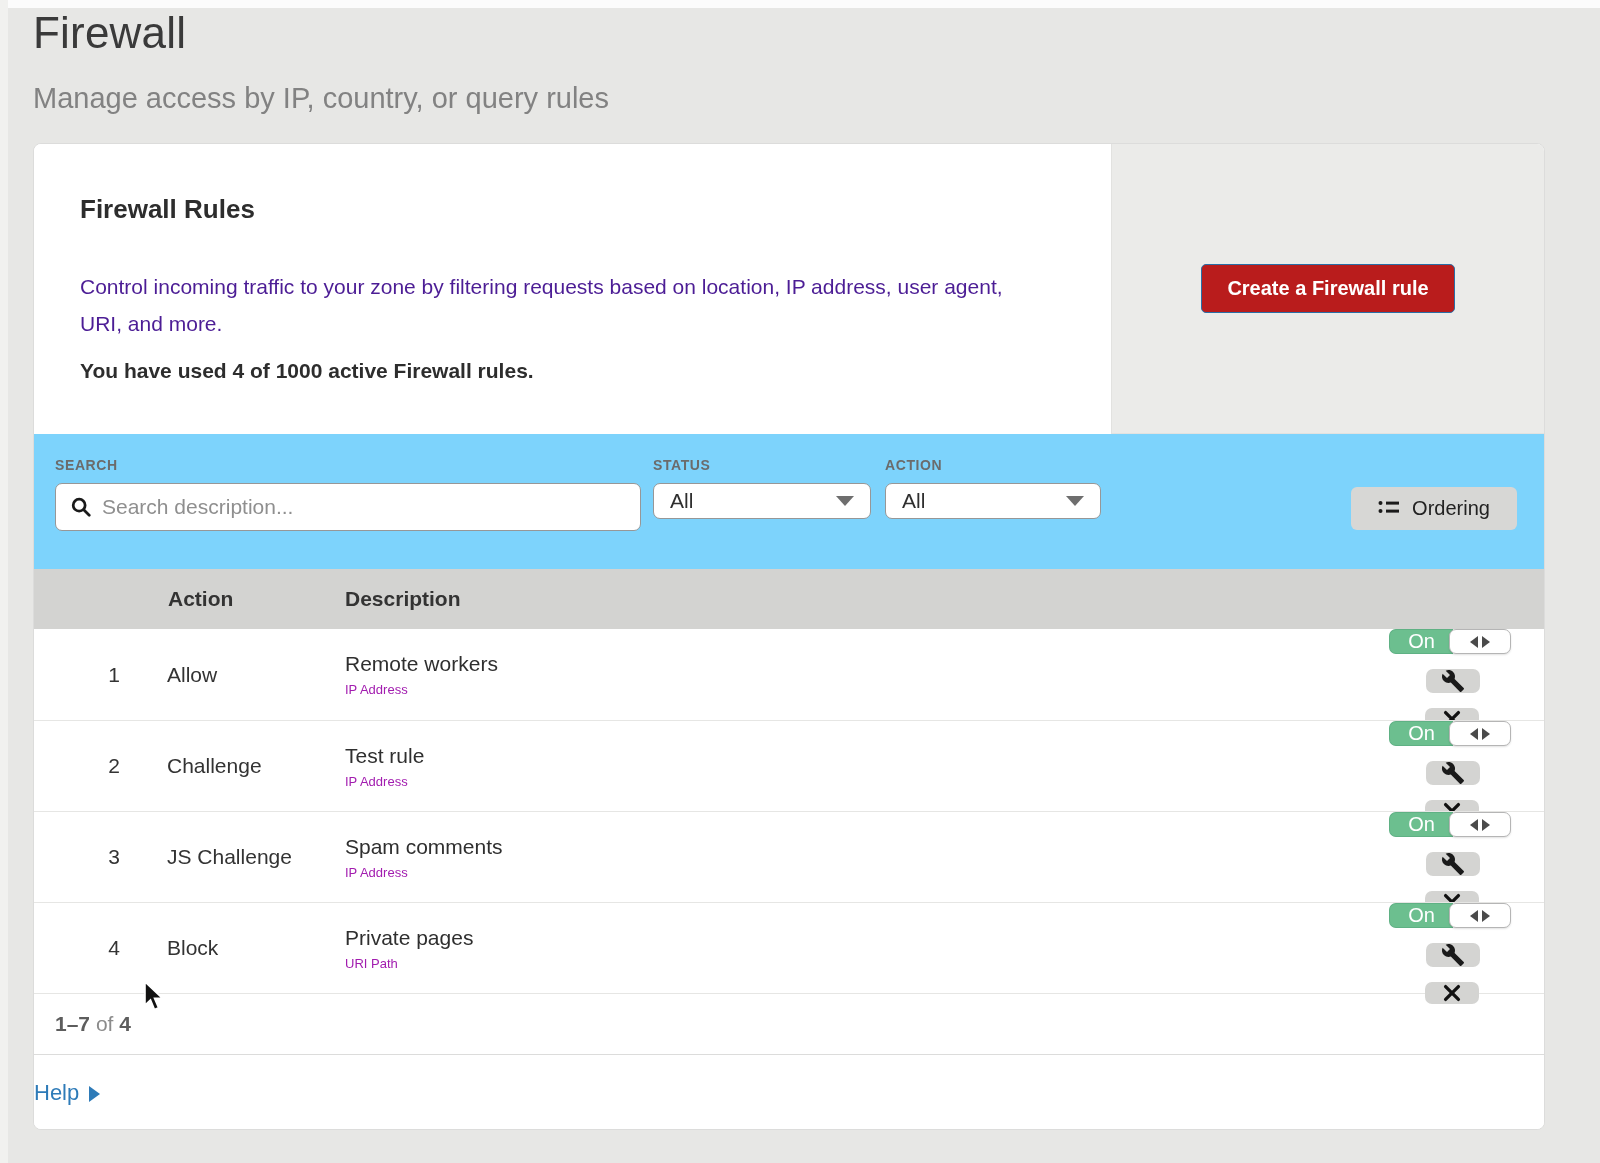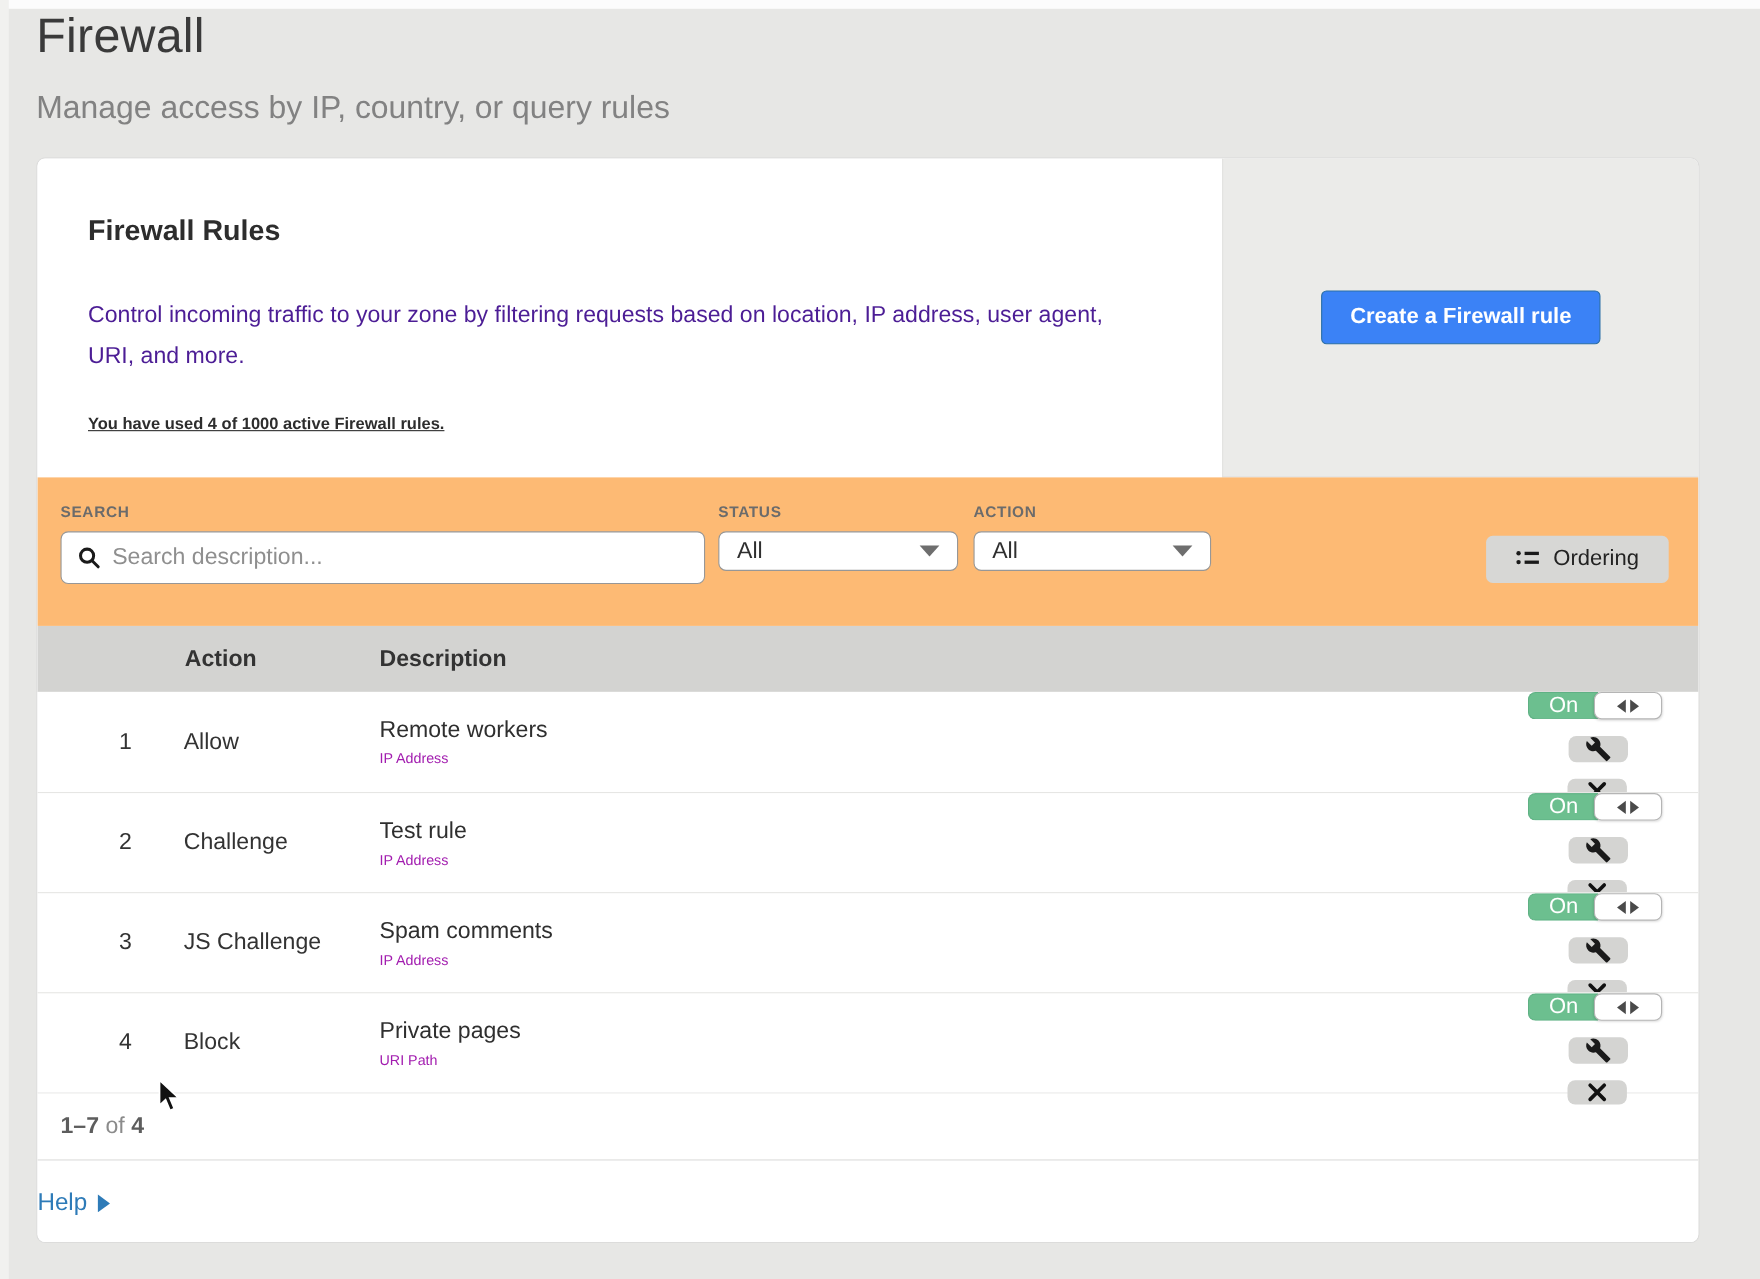--- a/index.html
+++ b/index.html
@@ -24,34 +24,34 @@
     position: absolute; left: 33px; top: 143px; width: 1512px; height: 987px;
     background: #ffffff; border: 1px solid #dcdcdb; border-radius: 8px;
     overflow: hidden;
   }
 
   
   .card-top { position: relative; height: 290px; }
   .card-top-left { position: absolute; left: 0; top: 0; width: 1079px; height: 100%; padding: 50px 46px; background: #ffffff; }
   .rules-heading { font-size: 26px; font-weight: 700; color: #2d2d2d; }
   .rules-desc { margin-top: 44px; font-size: 21px; color: #4c1d95; line-height: 1.75; max-width: 950px; }
-  .rules-usage { margin-top: 34px; font-size: 15px; font-weight: 700; color: #2d2d2d; text-decoration: underline; }
+  .rules-usage { margin-top: 16px; font-size: 21px; font-weight: 700; color: #2d2d2d; }
   .card-top-right {
     position: absolute; right: 0; top: 0; width: 433px; height: 100%;
     background: #ebebe9; border-left: 1px solid #e2e2e0; border-bottom: 1px solid #e2e2e0;
     display: flex; align-items: center; justify-content: center;
   }
   .create-btn {
-    background: #3b82f6; border: 1px solid #2a6ea6; border-radius: 5px;
+    background: #b91c1c; border: 1px solid #2a6ea6; border-radius: 5px;
     color: #ffffff; font-size: 20px; font-weight: 700;
     padding: 12px 25px; cursor: pointer; font-family: inherit;
   }
 
   
-  .filters { position: relative; height: 135px; background: #fdba74; }
+  .filters { position: relative; height: 135px; background: #7dd3fc; }
   .filter-label { font-size: 14px; font-weight: 700; color: #6b6b6b; letter-spacing: 0.6px; }
   .filter-group { position: absolute; top: 23px; }
   .fg-search { left: 21px; width: 586px; }
   .fg-status { left: 619px; width: 218px; }
   .fg-action { left: 851px; width: 216px; }
   .search-box {
     margin-top: 10px; height: 48px; border: 1px solid #979797; border-radius: 7px;
     display: flex; align-items: center; padding: 0 14px; background: #fff;
   }
   .search-box input {

